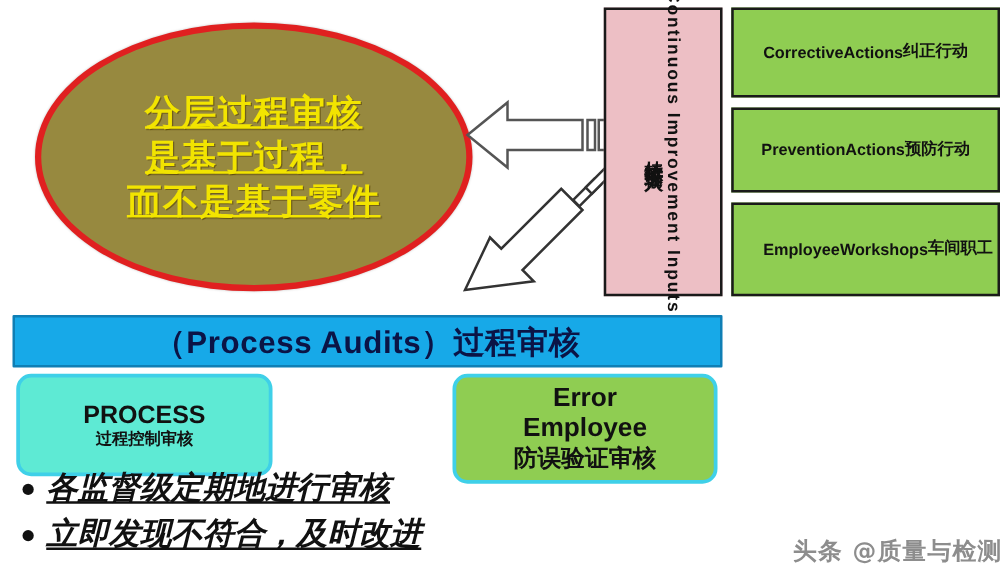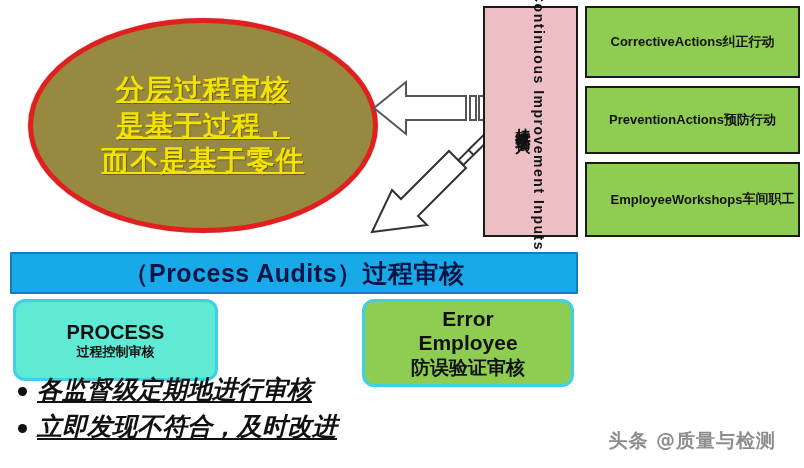--- a/index.html
+++ b/index.html
@@ -110,21 +110,21 @@
   }
   .bullet-text{
     font-family:"DejaVu Serif","Liberation Serif",serif;
     font-style:italic;font-weight:bold;font-size:25px;color:#111;
     text-decoration:underline;text-underline-offset:3px;
     line-height:1.25;white-space:nowrap;
   }
 
   
   .watermark{
-    position:absolute;right:28px;bottom:14px;
+    position:absolute;right:2px;bottom:14px;
     font-family:"DejaVu Sans","Liberation Sans",sans-serif;
     font-weight:bold;font-size:19px;color:#8d8d8d;white-space:nowrap;
     letter-spacing:1px;
     margin-top:39px;
   }
 </style>
 </head>
 <body>
 
 <div class="stage">

